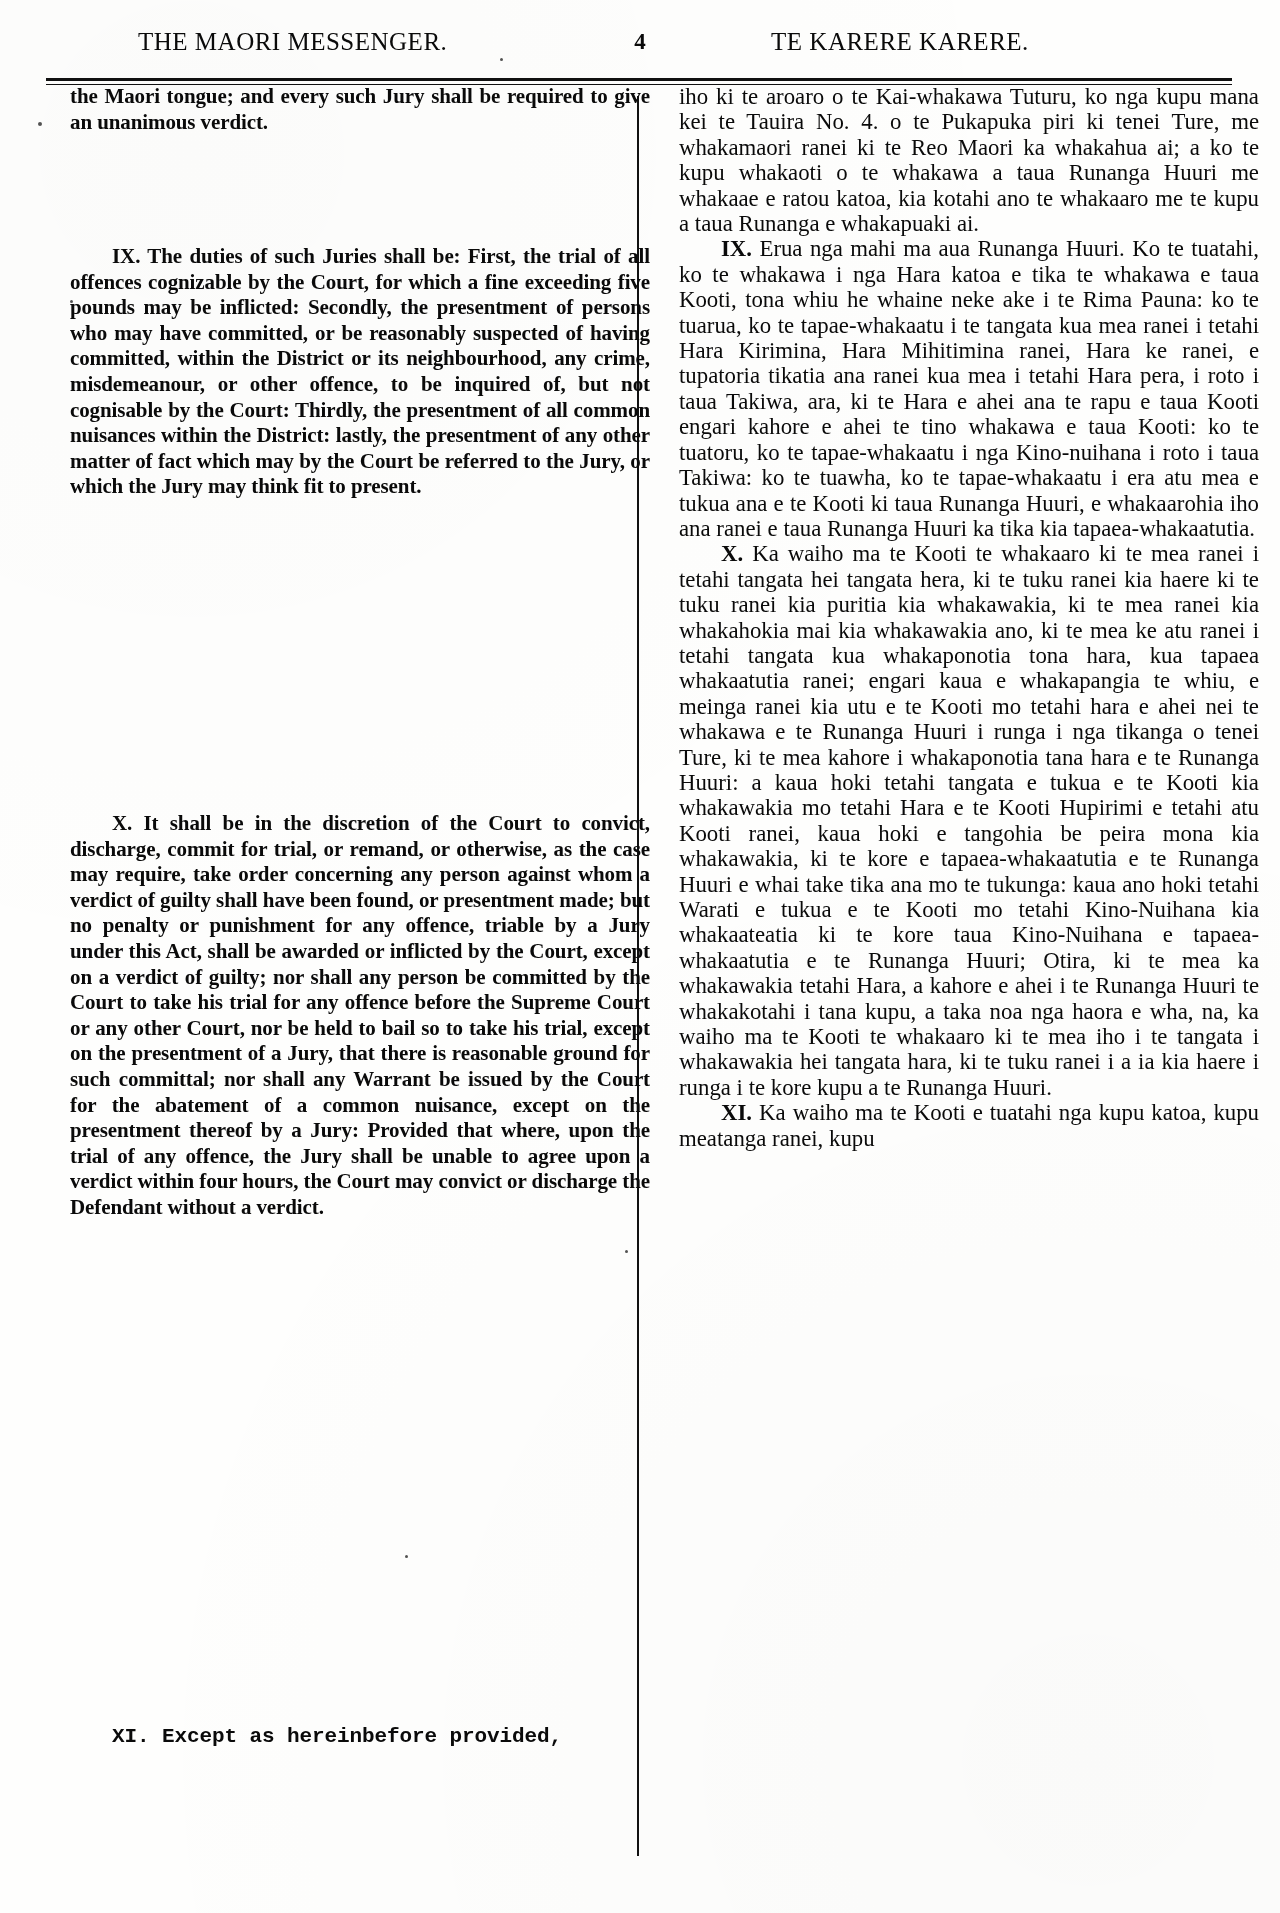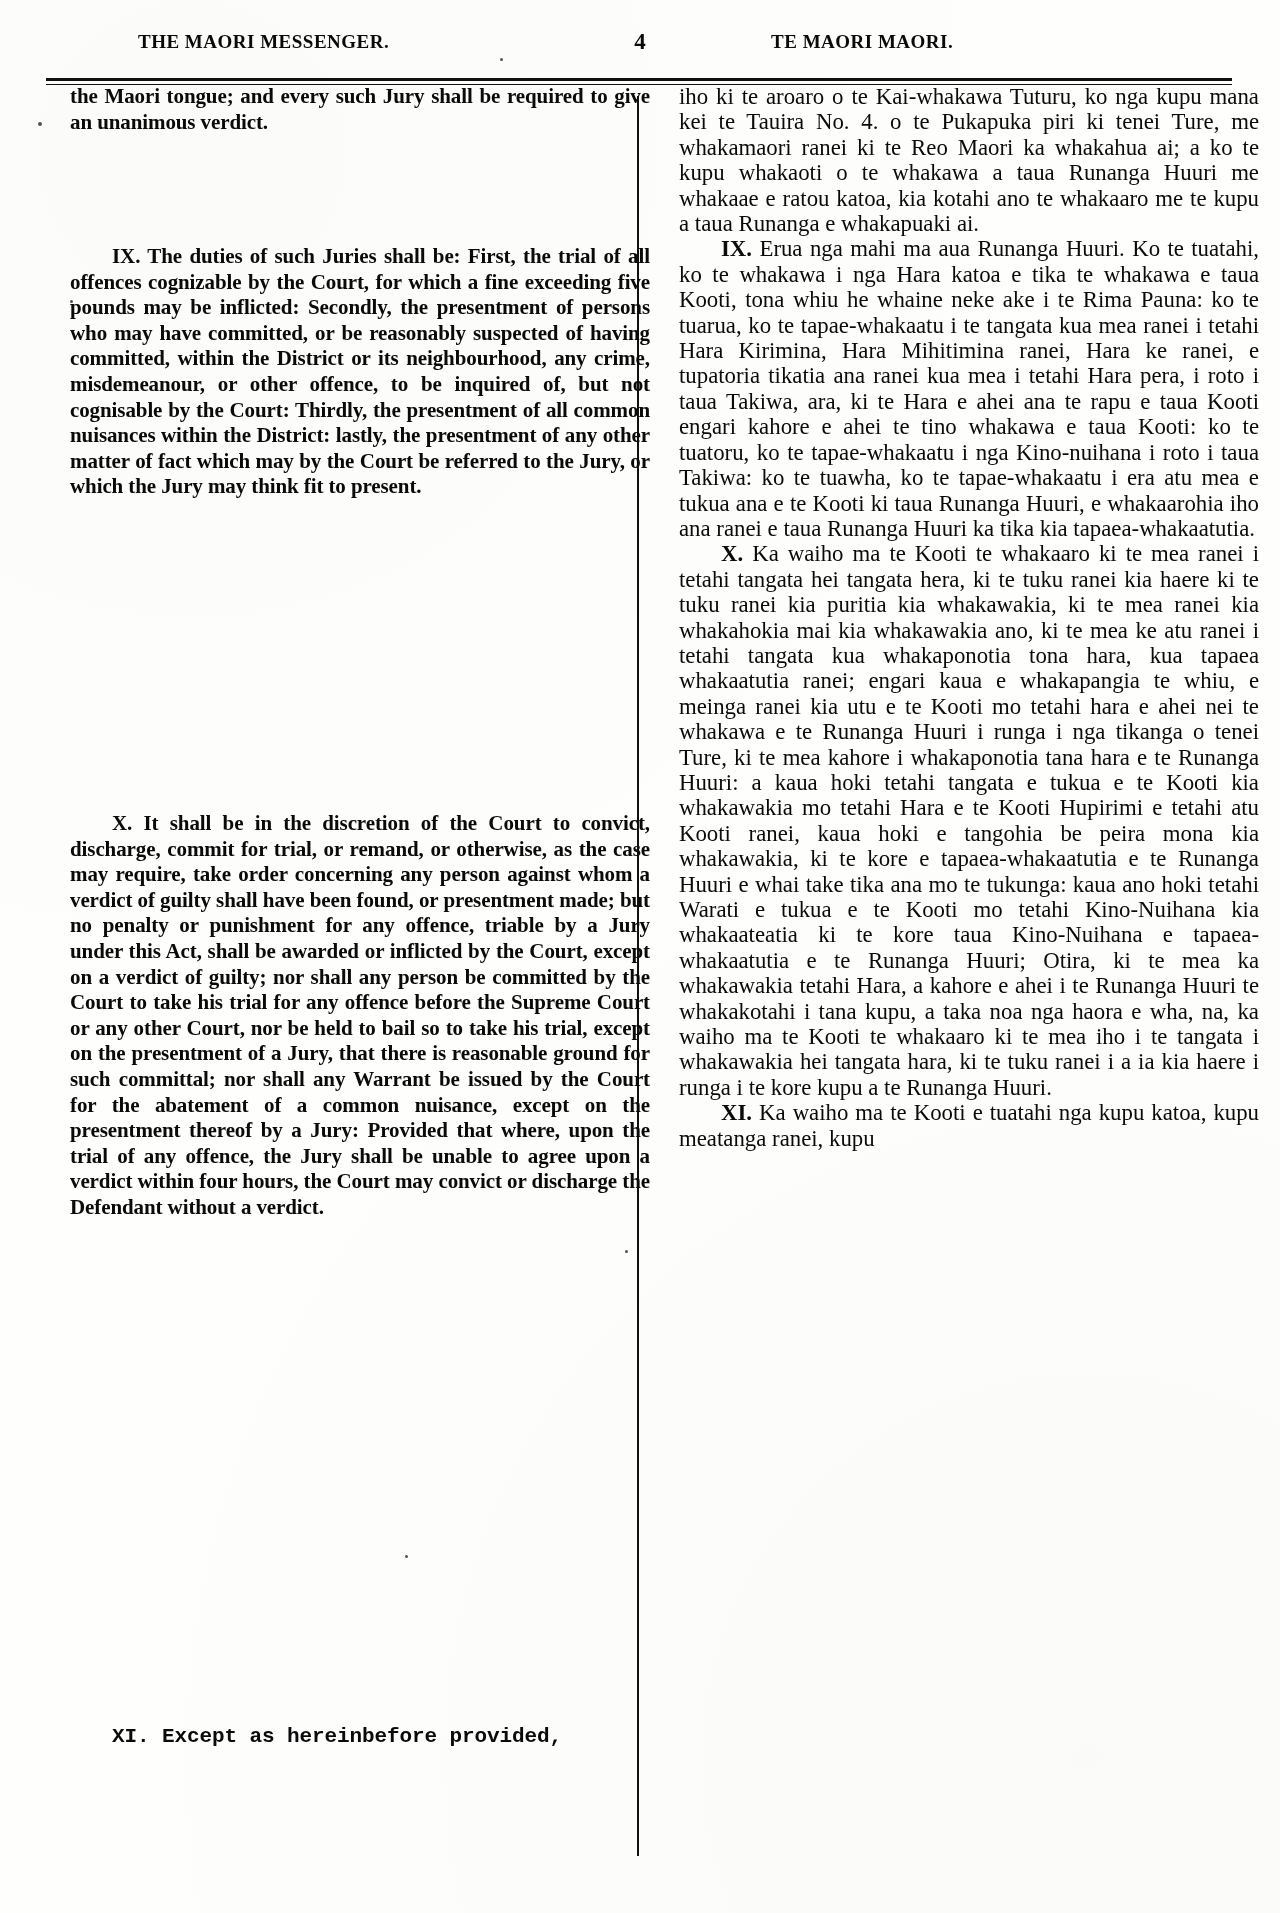--- a/index.html
+++ b/index.html
@@ -37,22 +37,22 @@
   .running-head {
     position: absolute;
     left: 48px;
     top: 22px;
     width: 1184px;
     height: 40px;
     display: flex;
     align-items: center;
   }
   .rh-left, .rh-right {
-    font-weight: bold;
-    font-size: 19px;
+    font-weight: normal;
+    font-size: 25px;
     letter-spacing: 0.5px;
     white-space: nowrap;
   }
   .rh-left {
     width: 44%;
     text-align: left;
     padding-left: 90px;
     box-sizing: border-box;
   }
   .rh-center {
@@ -146,21 +146,21 @@
   }
 </style>
 </head>
 <body>
 
 <div class="page">
 
   <div class="running-head">
     <div class="rh-left">THE MAORI MESSENGER.</div>
     <div class="rh-center">4</div>
-    <div class="rh-right">TE MAORI MAORI.</div>
+    <div class="rh-right">TE KARERE KARERE.</div>
   </div>
 
   <div class="rule"></div>
   <div class="rule thin"></div>
 
   <div class="col-divider"></div>
 
   <div class="col col-left">
 
     <div class="blk" style="top:0px;">

